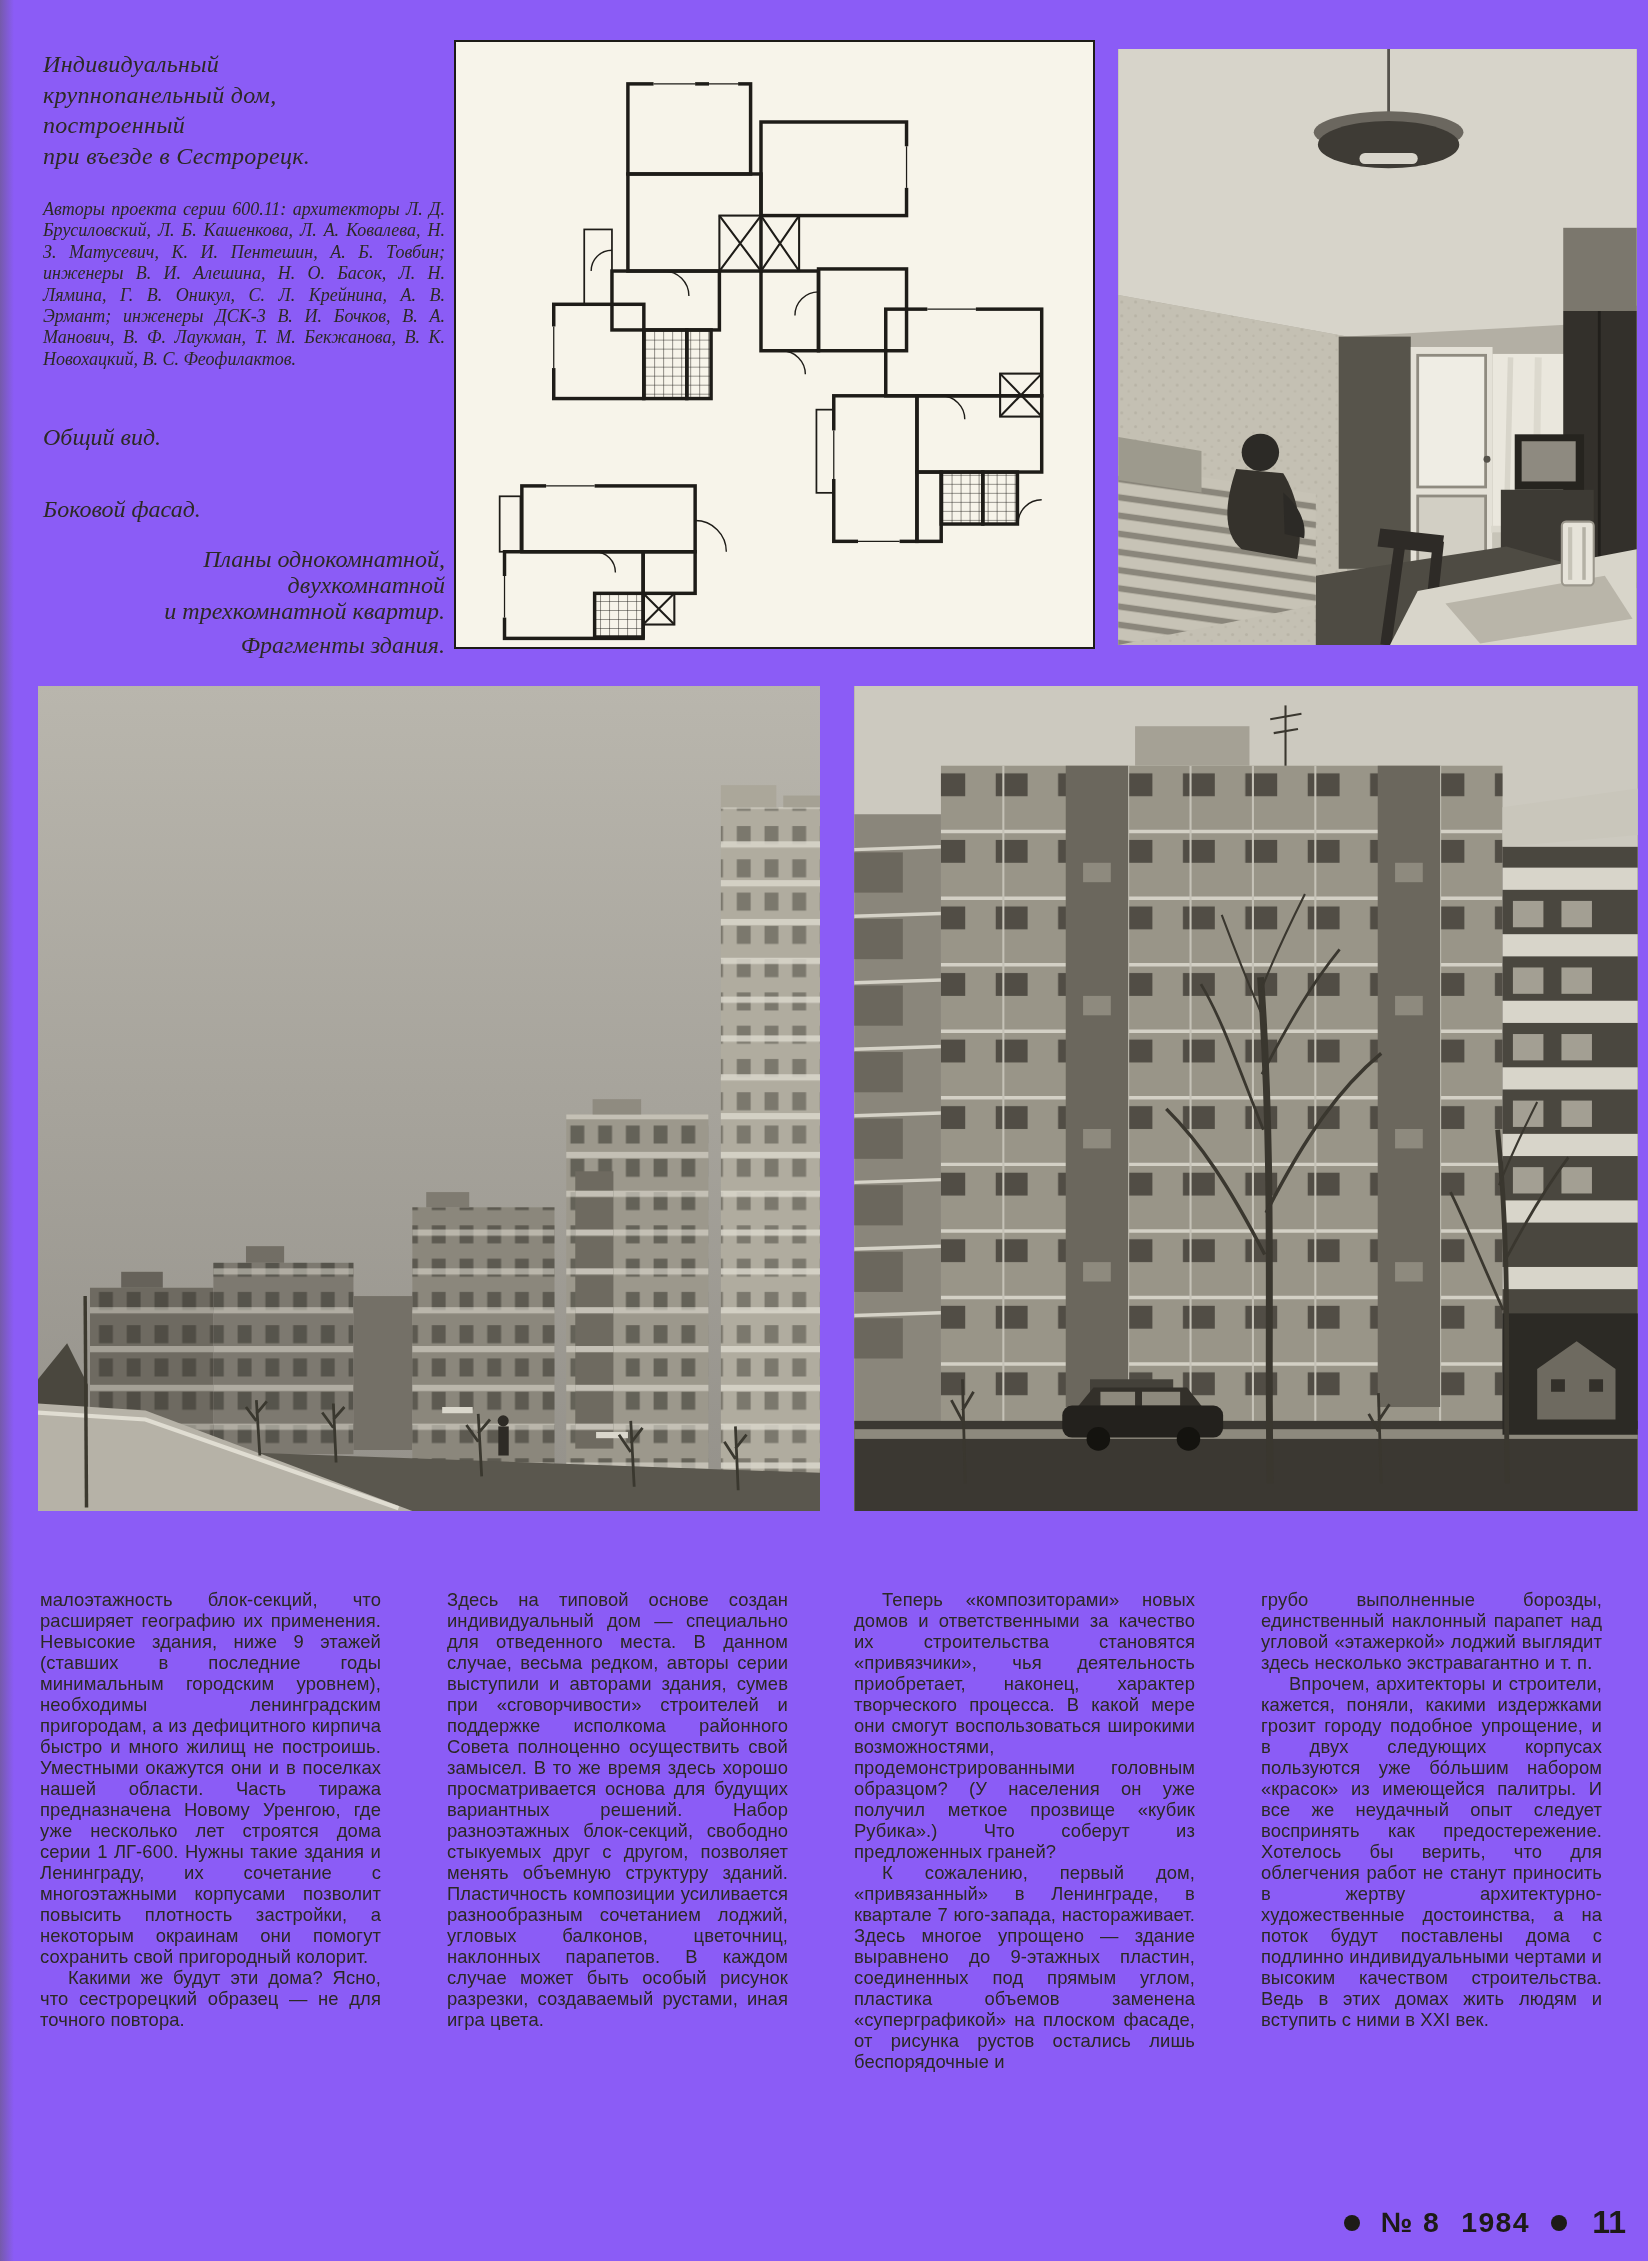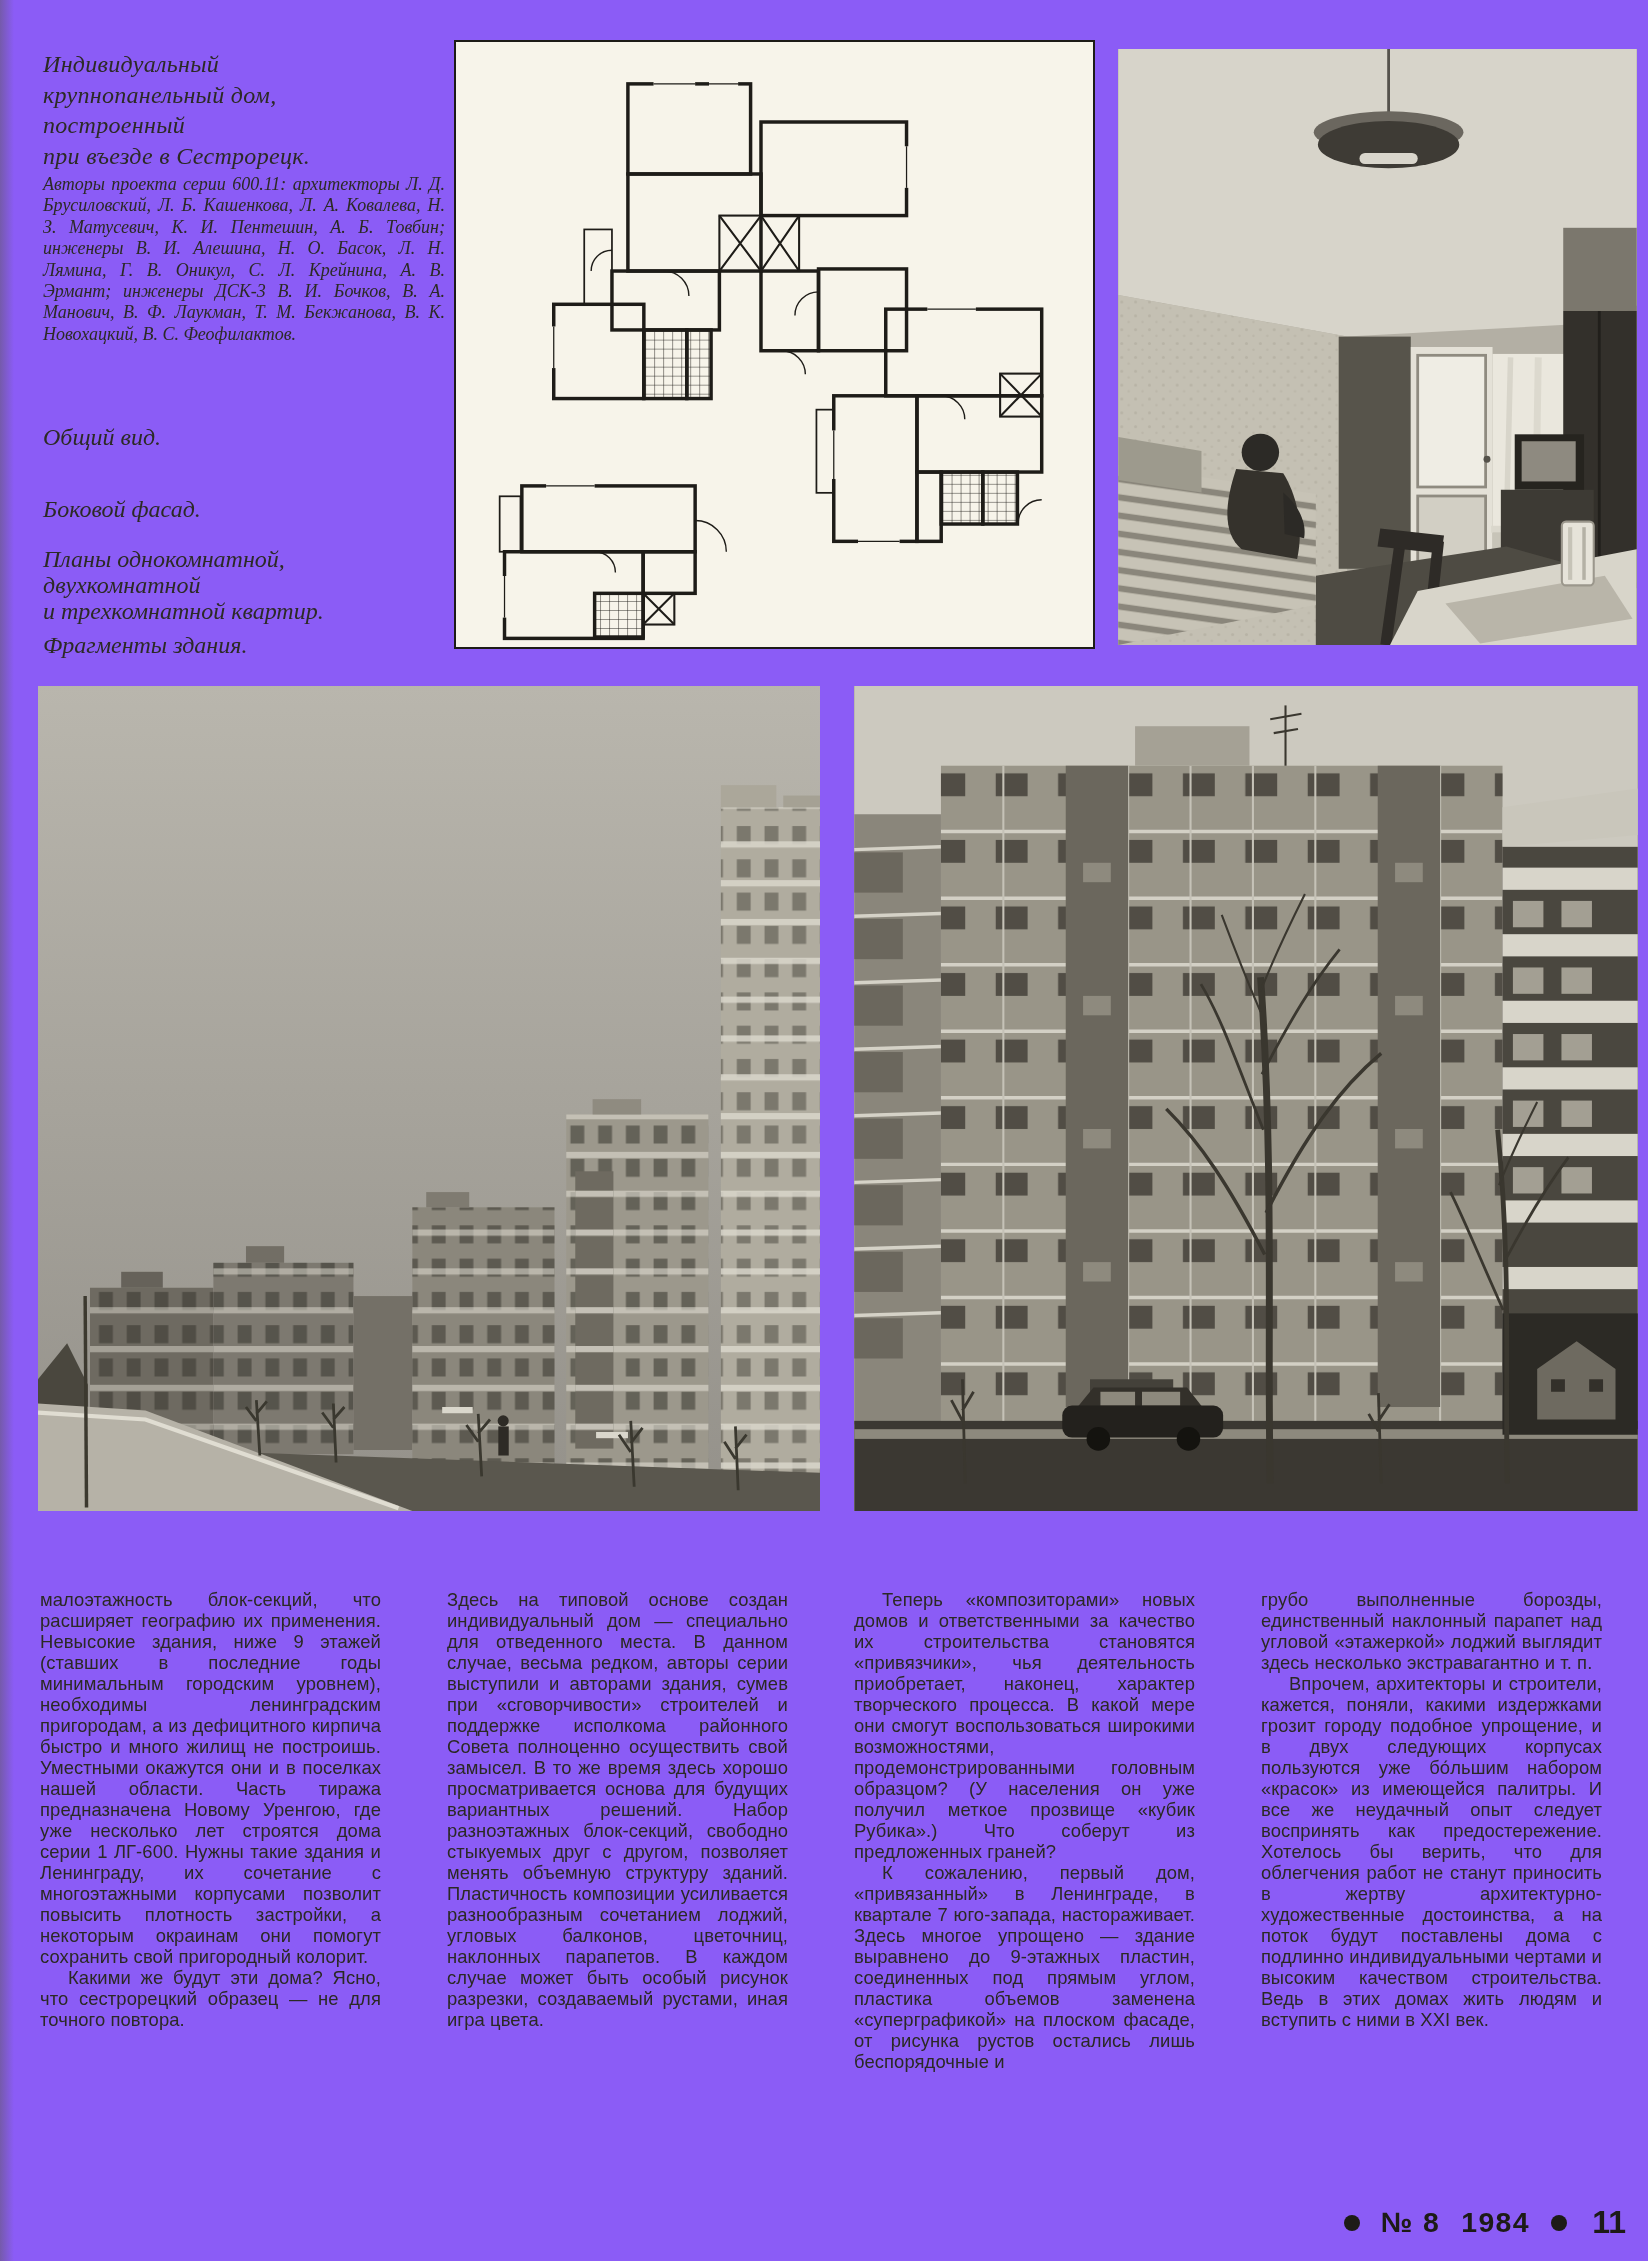--- a/index.html
+++ b/index.html
@@ -12,26 +12,26 @@
     color:#26241f;
   }
   .edge-shadow{
     position:absolute;left:0;top:0;width:14px;height:100%;
     background:linear-gradient(90deg, rgba(90,88,80,.45), rgba(90,88,80,0));
   }
   
   .intro{position:absolute;left:43px;top:49px;width:402px;}
   .intro-title{font-style:italic;font-size:24px;line-height:30.5px;letter-spacing:0.3px;color:#2c2a25;}
   .intro-authors{
-    margin-top:3px;font-style:italic;font-size:18px;line-height:21.4px;
+    margin-top:28px;font-style:italic;font-size:18px;line-height:21.4px;
     text-align:justify;color:#2c2a25;
   }
   .caption{position:absolute;font-style:italic;font-size:24px;line-height:26px;color:#2c2a25;}
   .cap-left{left:43px;width:402px;text-align:left;}
-  .cap-right{left:43px;width:402px;text-align:left;}
+  .cap-right{left:43px;width:402px;text-align:right;}
   
   .plans-box{
     position:absolute;left:454px;top:40px;width:641px;height:609px;
     background:#f7f4ea;border:2.1px solid #1d1b17;box-sizing:border-box;
   }
   .photo{position:absolute;overflow:hidden;background:#8f8c82;}
   .photo svg{display:block;}
   .photo-interior{left:1118px;top:49px;width:519px;height:596px;}
   .photo-general{left:38px;top:686px;width:782px;height:825px;}
   .photo-facade{left:854px;top:686px;width:784px;height:825px;}

